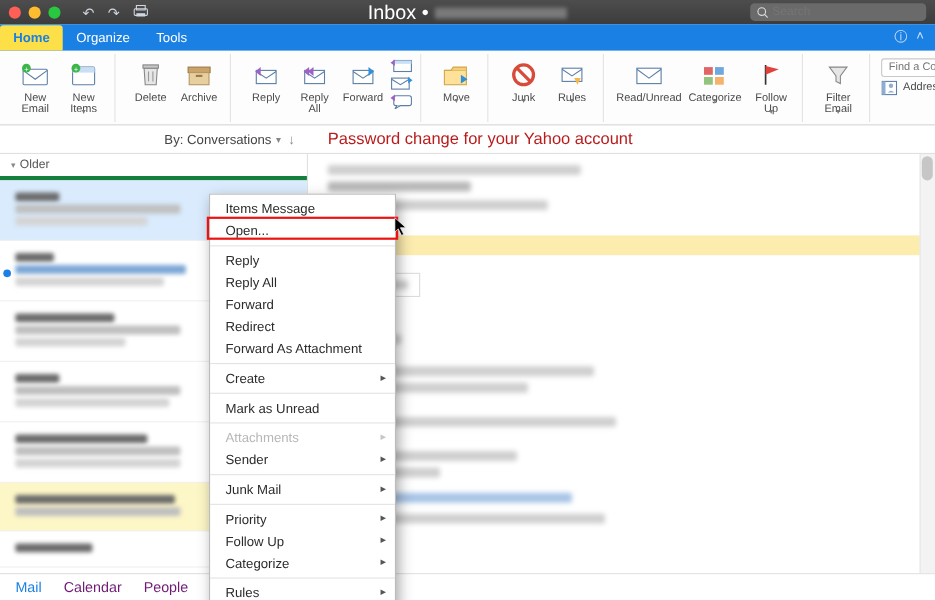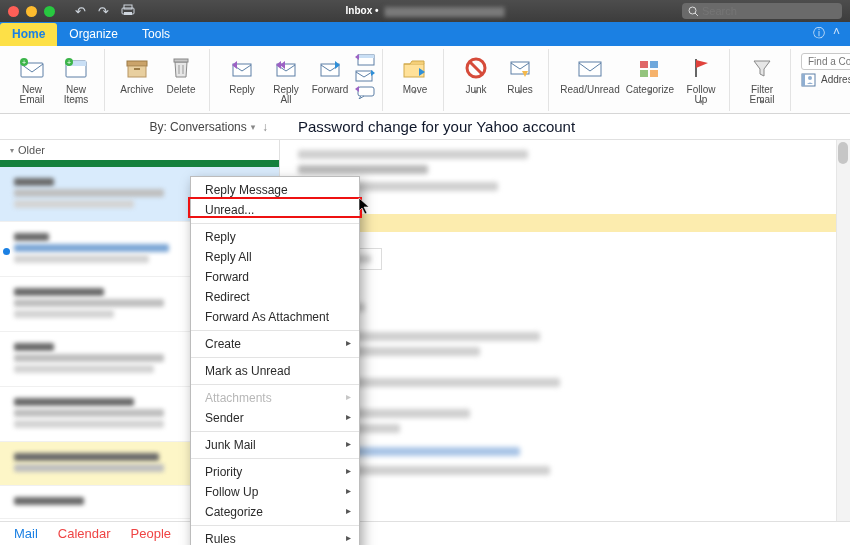--- a/index.html
+++ b/index.html
@@ -4,21 +4,21 @@
 <style>
 * { margin: 0; padding: 0; box-sizing: border-box; font-family: -apple-system, "Segoe UI", "Helvetica Neue", Arial, sans-serif; }
 html, body { width: 850px; height: 545px; overflow: hidden; background: #fff; }
 
 
 .titlebar { height: 22px; background: linear-gradient(#4d4d4d,#3c3c3c); display:flex; align-items:center; padding:0 8px; color:#fff; font-size:12px; position:relative; }
 .win-controls { display:flex; gap:7px; }
 .win-dot { width:11px; height:11px; border-radius:50%; }
 .dot-close{background:#ff5f57;} .dot-min{background:#febc2e;} .dot-max{background:#28c840;}
 .titlebar .qa { margin-left:20px; display:flex; gap:12px; color:#cfd6de; font-size:13px;}
-.titlebar .center { position:absolute; left:50%; transform:translateX(-50%); font-size:10px; font-weight:700;}
+.titlebar .center { position:absolute; left:50%; transform:translateX(-50%); font-size:18px; font-weight:400;}
 .titlebar .center .blur { display:inline-block; width:120px; height:10px; background:#7a7a7a; filter:blur(2px); vertical-align:middle; margin-left:6px;}
 .titlebar .search { position:absolute; right:8px; display:flex; align-items:center; background:#6a6a6a; border-radius:4px; padding:2px 6px; width:160px; font-size:11px;}
 .titlebar .search input { background:transparent; border:none; color:#fff; font-size:11px; width:100%; outline:none;}
 .titlebar .search svg{ margin-right:4px;}
 
 
 .tabstrip { height:24px; background:#1b80e3; display:flex; align-items:flex-end; color:#fff; font-size:12px; position:relative;}
 .tab { padding:4px 12px 5px; cursor:pointer; }
 .tab.active { background:#fde047; color:#1b80e3; border-top-left-radius:3px; border-top-right-radius:3px; font-weight:600;}
 .tabstrip .help { position:absolute; right:10px; top:3px; color:#cfe3f9; display:flex; gap:8px; font-size:12px;}
@@ -34,26 +34,26 @@
 .rbtn .lbl { line-height:10px; text-align:center; margin-top:2px;}
 .rbtn .dd { font-size:7px; color:#777; position:absolute; bottom:-1px;}
 .ribbon .contact-stack{ display:flex; flex-direction:column; gap:3px; padding-top:4px;}
 .find-contact{ border:1px solid #c9c9c9; border-radius:3px; font-size:10px; padding:2px 6px; color:#9b9b9b; width:96px;}
 .addr-book{ display:flex; align-items:center; gap:4px; font-size:10px; color:#4a4a4a; cursor:pointer;}
 
 
 .subbar { height:26px; border-bottom:1px solid #e0e0e0; display:flex;}
 .subbar .left { width:280px; display:flex; align-items:center; justify-content:flex-end; padding-right:12px; font-size:12px; color:#444;}
 .subbar .left .arrow{font-size:9px; margin-left:4px; color:#888;}
-.subbar .right { flex:1; display:flex; align-items:center; padding-left:18px; font-size:15px; font-weight:400; color:#0f172a;}
+.subbar .right { flex:1; display:flex; align-items:center; padding-left:18px; font-size:15px; font-weight:400; color:#b91c1c;}
 
 
 .main { display:flex; height:calc(545px - 22px - 24px - 68px - 26px - 24px);}
 .msglist { width:280px; border-right:1px solid #e0e0e0; overflow:hidden; position:relative;}
-.group-header{ font-size:11px; color:#555; padding:4px 10px; border-bottom:7px solid #15803d; display:flex; align-items:center;}
+.group-header{ font-size:11px; color:#555; padding:4px 10px; border-bottom:4px solid #15803d; display:flex; align-items:center;}
 .group-header::before{content:"▾"; font-size:8px; margin-right:4px; color:#888;}
 .msgitem{ padding:8px 10px 10px 14px; border-bottom:1px solid #f0f0f0;}
 .msgitem.sel{ background:#d9ebfc;}
 .msgitem.ylw{ background:#fdf6c7;}
 .msgitem .unread-dot{ width:7px; height:7px; border-radius:50%; background:#1b80e3; position:absolute; margin-left:-11px; margin-top:18px;}
 .blurline{ height:8px; background:#bfbfbf; filter:blur(2px); border-radius:2px; margin:3px 0;}
 .blurline.dark{background:#6b6b6b;}
 .blurline.light{background:#d4d4d4;}
 
 
@@ -71,21 +71,21 @@
 .reading .scrolltrack{position:absolute; right:0; top:0; bottom:0; width:14px; background:#f3f3f3; border-left:1px solid #e6e6e6;}
 .reading .scrollthumb{position:absolute; right:2px; top:2px; width:10px; height:22px; background:#c6c6c6; border-radius:5px;}
 .reading .hdr{ padding:10px 18px 8px 18px;}
 .reading .band{ height:18px; background:#fcecae; margin:0;}
 .reading .body{ padding:16px 30px;}
 .reading .boxed{ border:1px solid #dcdcdc; padding:6px 10px; display:inline-block;}
 .rb{ background:#cfcfcf; filter:blur(2.5px); border-radius:2px; height:9px;}
 
 
 .bottomnav{ height:24px; border-top:1px solid #e0e0e0; display:flex; align-items:center; padding:0 14px; gap:20px; font-size:13px;}
-.bottomnav span{ color:#ef4444; cursor:pointer;}
+.bottomnav span{ color:#701a75; cursor:pointer;}
 .bottomnav span.active{ color:#1b80e3; font-weight:500;}
 
 svg{display:block;}
 </style>
 </head>
 <body>
 
 <div class="titlebar">
   <div class="win-controls">
     <div class="win-dot dot-close"></div>
@@ -149,38 +149,38 @@
           </svg>
         </div>
       <div class="lbl" style="white-space:pre;">New
 Items</div>
         <div class="dd">▾</div>
     </div>
   </div>
   <div class="rgroup">
     <div class="rbtn">
       <div class="ic">
-          <svg width="24" height="22">
-            <rect x="2" y="4" width="20" height="5" fill="#caa36a" stroke="#9c7b45"></rect>
-            <rect x="3" y="9" width="18" height="11" fill="#e8cf9f" stroke="#b89563"></rect>
-            <rect x="9" y="11" width="6" height="2" fill="#9c7b45"></rect>
-          </svg>
-        </div>
-      <div class="lbl">Archive</div>
-    </div>
-    <div class="rbtn">
-      <div class="ic">
           <svg width="20" height="24">
             <path d="M4 6 h12 l-1 15 h-10 z" fill="#e6e6e6" stroke="#888"></path>
             <rect x="3" y="3" width="14" height="3" fill="#c7c7c7" stroke="#888"></rect>
             <line x1="8" y1="9" x2="8" y2="18" stroke="#999"></line>
             <line x1="12" y1="9" x2="12" y2="18" stroke="#999"></line>
           </svg>
         </div>
       <div class="lbl">Delete</div>
+    </div>
+    <div class="rbtn">
+      <div class="ic">
+          <svg width="24" height="22">
+            <rect x="2" y="4" width="20" height="5" fill="#caa36a" stroke="#9c7b45"></rect>
+            <rect x="3" y="9" width="18" height="11" fill="#e8cf9f" stroke="#b89563"></rect>
+            <rect x="9" y="11" width="6" height="2" fill="#9c7b45"></rect>
+          </svg>
+        </div>
+      <div class="lbl">Archive</div>
     </div>
   </div>
   <div class="rgroup">
     <div class="rbtn">
       <div class="ic">
           <svg width="24" height="20">
             <rect x="3" y="6" width="18" height="12" fill="#fff" stroke="#5c7fa6"></rect>
             <path d="M3 7 L12 13 L21 7" fill="none" stroke="#5c7fa6"></path>
             <path d="M7 3 L2 7 L7 11" fill="#9d62c4"></path>
           </svg>
@@ -407,22 +407,22 @@
 </div>
 
 <div class="bottomnav">
   <span class="active">Mail</span>
   <span>Calendar</span>
   <span>People</span>
 </div>
 
 <div class="ctx">
   <div class="hl"></div>
-  <div class="mi">Reply Message</div>
-  <div class="mi">Unread...</div>
+  <div class="mi">Items Message</div>
+  <div class="mi">Open...</div>
   <hr>
   <div class="mi">Reply</div>
   <div class="mi">Reply All</div>
   <div class="mi">Forward</div>
   <div class="mi">Redirect</div>
   <div class="mi">Forward As Attachment</div>
   <hr>
   <div class="mi"><span>Create</span><span class="sub"></span></div>
   <hr>
   <div class="mi">Mark as Unread</div>

